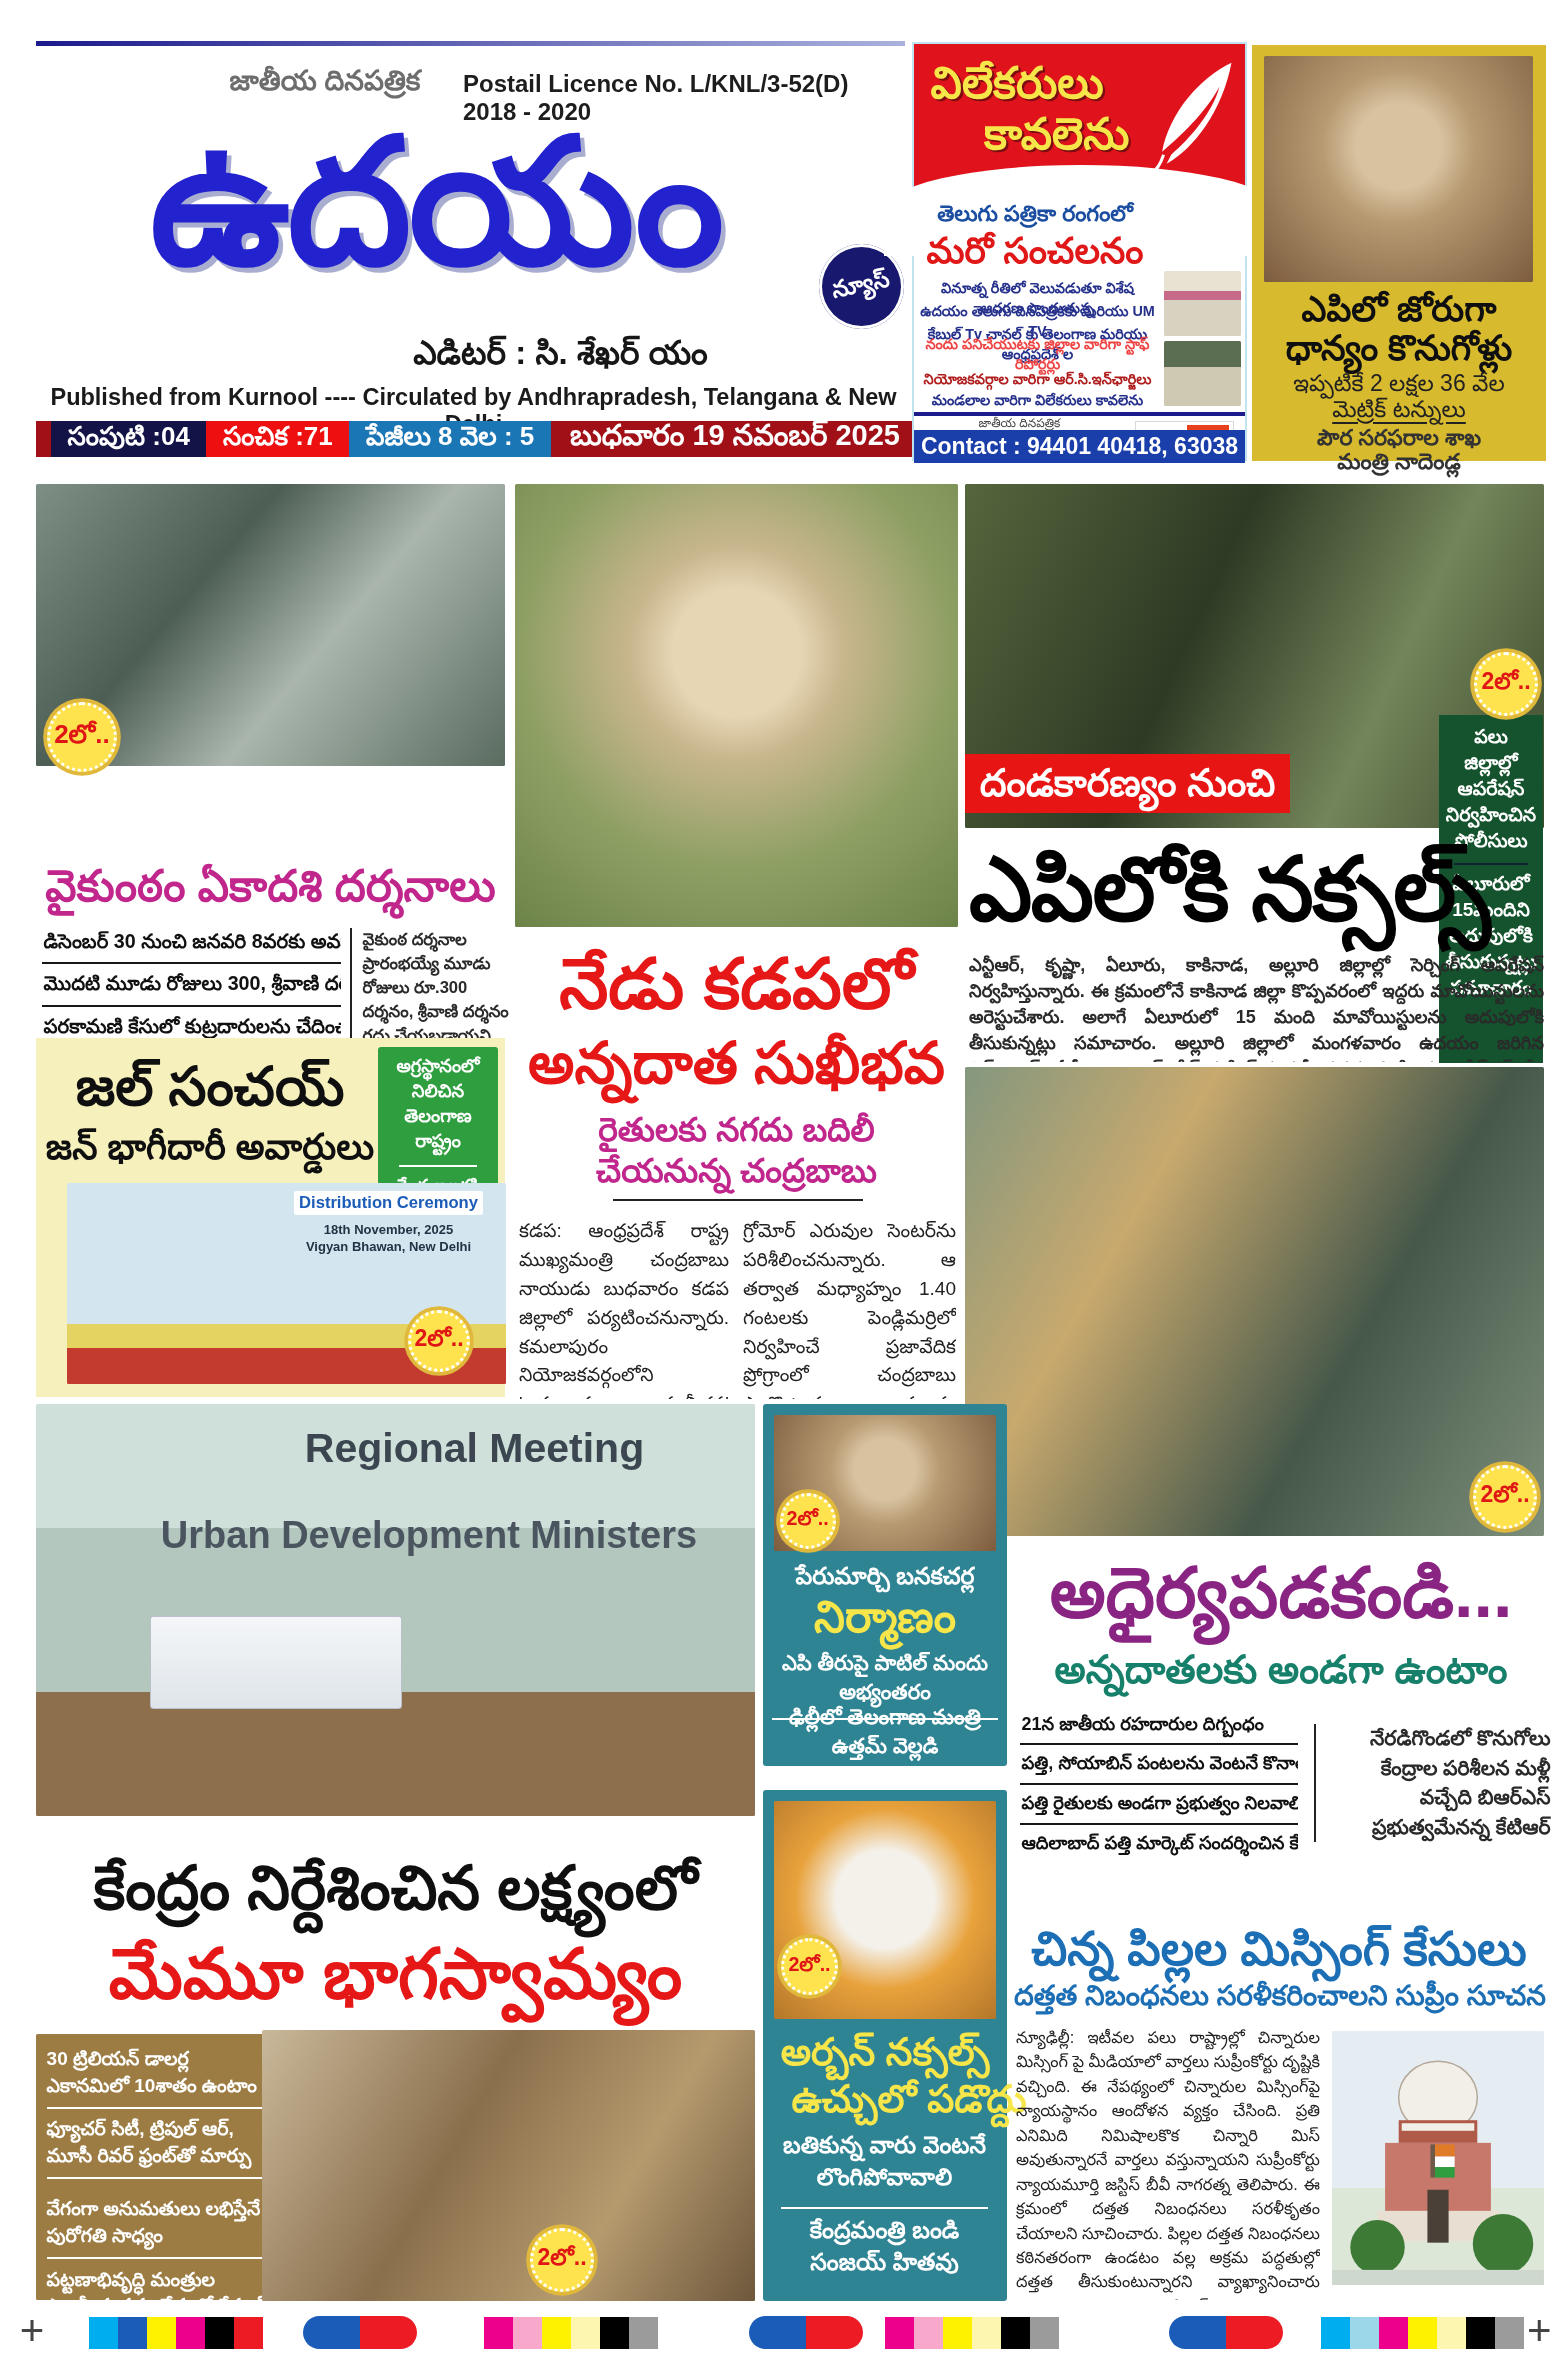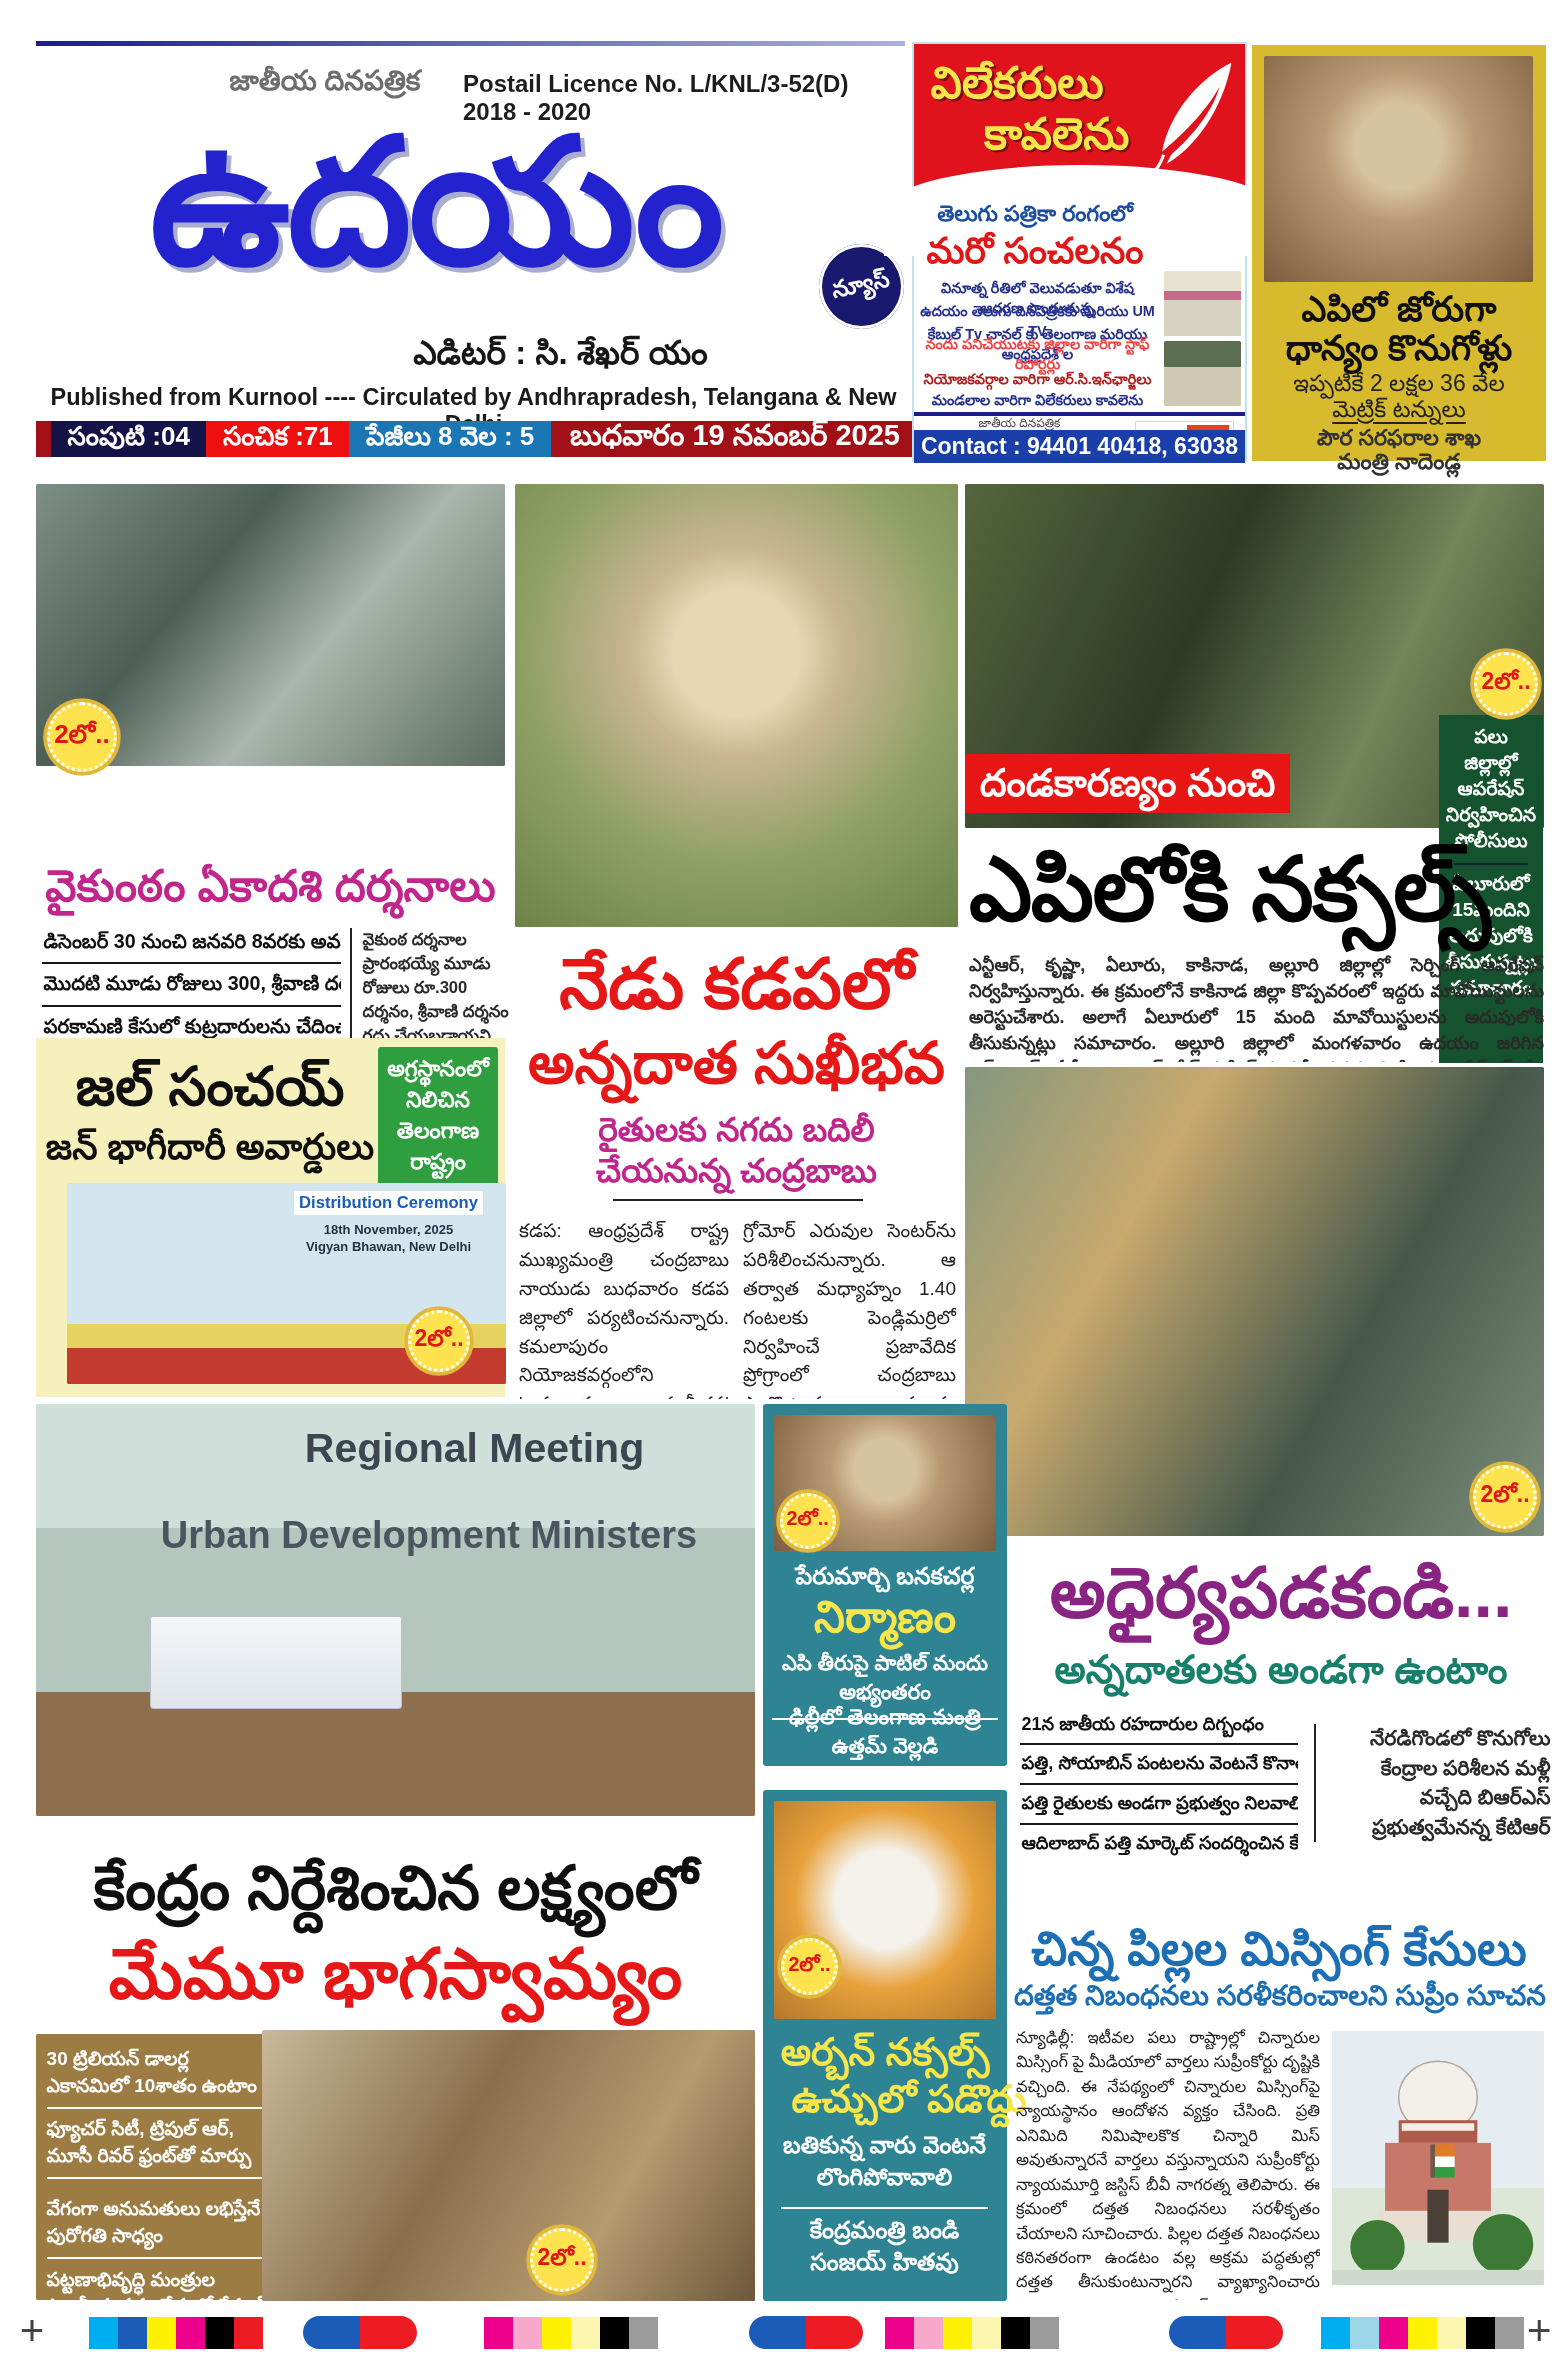--- a/index.html
+++ b/index.html
@@ -144,21 +144,21 @@
     <div class="ul-item">డిసెంబర్ 30 నుంచి జనవరి 8వరకు అవకాశం</div>
     <div class="ul-item">మొదటి మూడు రోజులు 300, శ్రీవాణి దర్శనాలు రద్దు</div>
     <div class="ul-item">పరకామణి కేసులో కుట్రదారులను చేదించాలని తీర్మానం</div>
     <div class="ul-item" style="border-bottom:none;">టిటిడి బోర్డు సమావేశ వివరాలు వెల్లడించిన చైర్మన్</div>
   </div>
   <div class="abs side-note" style="left:350px;top:928px;width:151px;height:114px;overflow:hidden;">వైకుంఠ దర్శనాల ప్రారంభయ్యే మూడు రోజులు రూ.300 దర్శనం, శ్రీవాణి దర్శనం రద్దు చేయబడ్డాయని.. జనవరి 2 నుండి టికెట్ కేటాయింపు ఉంటుందని ప్రకటించింది..</div>
 
   <div class="abs" style="left:36px;top:1038px;width:469px;height:359px;background:#f6f0bd;">
     <div class="abs b tc blk" style="left:7.6px;top:16.6px;width:333px;font-size:54px;">జల్ సంచయ్</div>
     <div class="abs b tc blk" style="left:0px;top:88px;width:348px;font-size:36px;">జన్ భాగీదారీ అవార్డులు</div>
-    <div class="abs greenbox" style="left:342px;top:9px;width:120px;height:180px;padding:9px 6px;box-sizing:border-box;font-size:22px;">
+    <div class="abs greenbox" style="left:342px;top:9px;width:120px;height:180px;padding:9px 6px;box-sizing:border-box;font-size:18px;">
       <div>అగ్రస్థానంలో నిలిచిన తెలంగాణ రాష్ట్రం</div>
       <div class="sep-w"></div>
       <div>కేంద్ర జలశక్తి శాఖ ప్రకటన</div>
     </div>
     <div class="abs photo ph-award" style="left:15px;top:145px;width:439px;height:201px;margin-left:16px;">
       <div class="abs tc" style="left:227px;top:7.6px;width:189px;background:#ffffff;color:#1b5cb8;font-weight:bold;font-size:16.6px;padding:2.3px 0;border-radius:2.3px;">Distribution Ceremony</div>
       <div class="abs tc b" style="left:227px;top:39px;width:189px;color:#234;font-size:13px;">18th November, 2025</div>
       <div class="abs tc b" style="left:227px;top:56px;width:189px;color:#234;font-size:13px;">Vigyan Bhawan, New Delhi</div>
     </div>
     <div class="badge" style="left:372px;top:272px;width:56px;height:56px;font-size:23px;">

